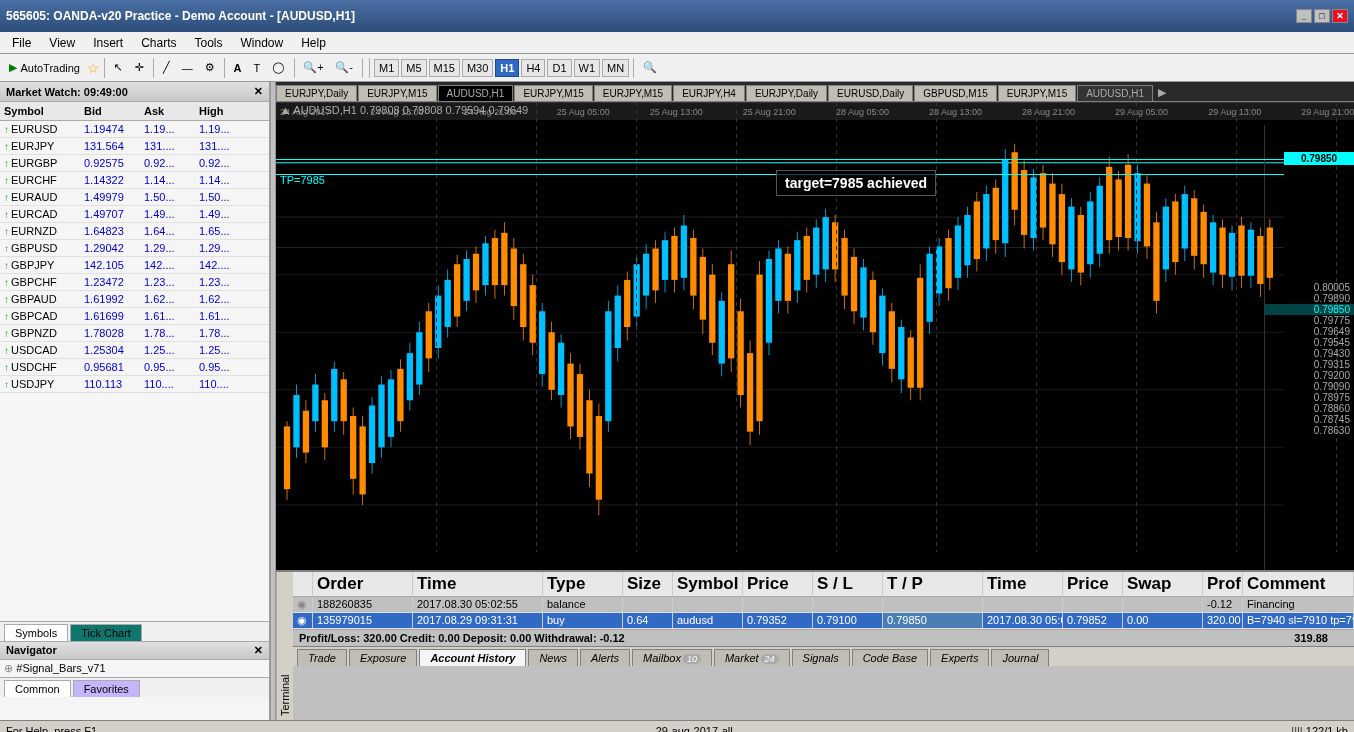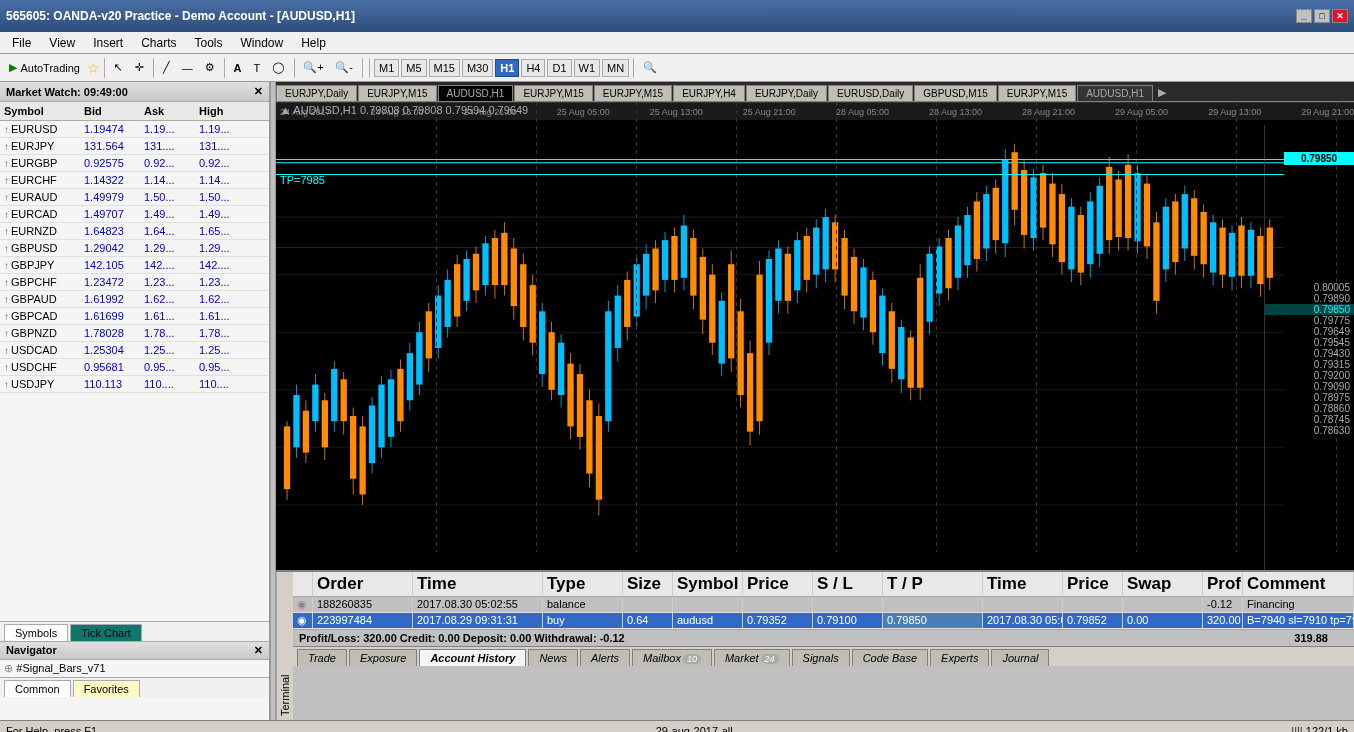--- a/index.html
+++ b/index.html
@@ -140,21 +140,21 @@
     #navigator-content {
       padding: 2px 4px;
       font-size: 11px;
     }
     #navigator-tabs {
       display: flex;
       border-top: 1px solid #aaa;
       background: #f0f0f0;
       padding: 2px 4px 0;
     }
-    .nav-tab { padding: 2px 10px; border: 1px solid #aaa; border-bottom: none; cursor: pointer; background: #fef9c3; font-size: 11px; margin-right: 2px; }
+    .nav-tab { padding: 2px 10px; border: 1px solid #aaa; border-bottom: none; cursor: pointer; background: #c4b5fd; font-size: 11px; margin-right: 2px; }
     .nav-tab.active { background: white; }
 
     
     #chart-area {
       flex: 1;
       display: flex;
       flex-direction: column;
       background: #ec4899;
       position: relative;
     }
@@ -617,20 +617,21 @@
         <div class="chart-tab">EURUSD,Daily</div>
         <div class="chart-tab">GBPUSD,M15</div>
         <div class="chart-tab">EURJPY,M15</div>
         <div class="chart-tab" style="background:#333;color:#aaa;">AUDUSD,H1</div>
         <span style="color:#aaa;padding:2px 4px;cursor:pointer;">▶</span>
       </div>
 
       <div id="chart-canvas">
         <div id="chart-header-info">▲ AUDUSD,H1  0.79808  0.79808  0.79594  0.79649</div>
         <div id="tp-label">TP=7985</div>
+        <div id="target-label">target=7985 achieved</div>
 
         <div class="vdash" style="left:160px;"></div>
         <div class="vdash" style="left:260px;"></div>
         <div class="vdash" style="left:360px;"></div>
         <div class="vdash" style="left:460px;"></div>
         <div class="vdash" style="left:560px;"></div>
         <div class="vdash" style="left:660px;"></div>
         <div class="vdash" style="left:760px;"></div>
         <div class="vdash" style="left:860px;"></div>
         <div class="vdash" style="left:960px;"></div>
@@ -1039,21 +1040,21 @@
           <div class="td-cell"></div>
           <div class="td-cell"></div>
           <div class="td-cell"></div>
           <div class="td-cell"></div>
           <div class="td-cell">-0.12</div>
           <div class="td-cell">Financing</div>
         </div>
 
         <div class="terminal-row selected">
           <div class="td-cell"><span>◉</span></div>
-          <div class="td-cell">223997484</div>
+          <div class="td-cell">135979015</div>
           <div class="td-cell">2017.08.29 09:31:31</div>
           <div class="td-cell">buy</div>
           <div class="td-cell">0.64</div>
           <div class="td-cell">audusd</div>
           <div class="td-cell">0.79352</div>
           <div class="td-cell">0.79100</div>
           <div class="td-cell green-bg">0.79850</div>
           <div class="td-cell">2017.08.30 05:02:55</div>
           <div class="td-cell">0.79852</div>
           <div class="td-cell">0.00</div>

